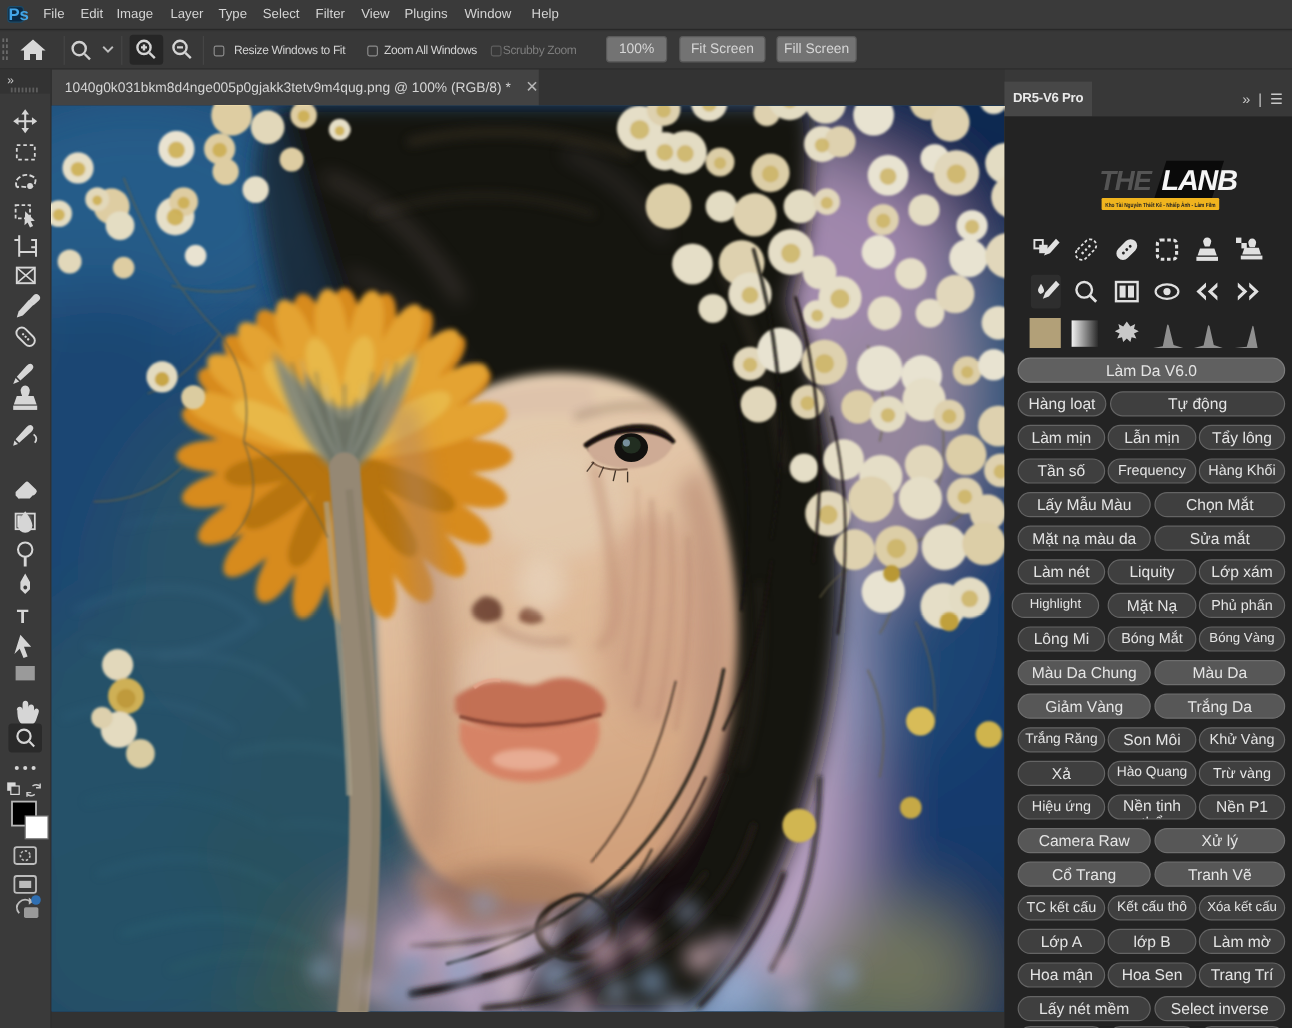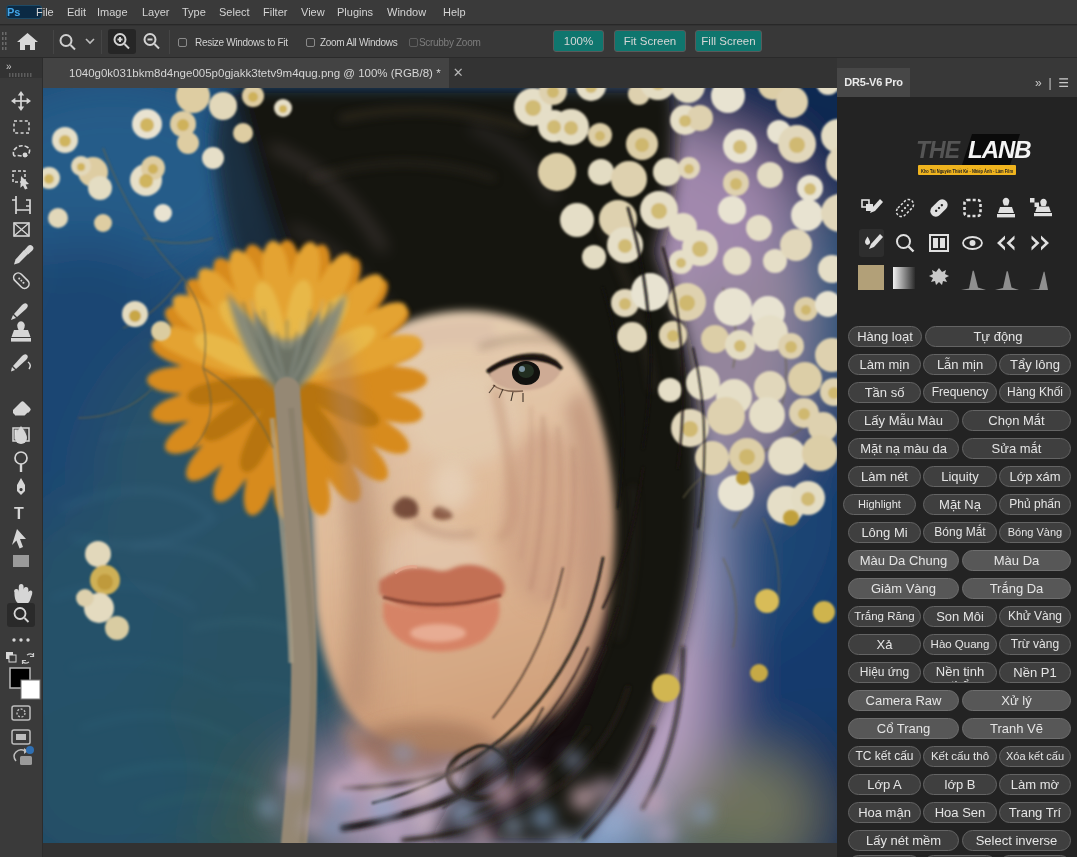--- a/index.html
+++ b/index.html
@@ -5,47 +5,47 @@
   * { margin:0; padding:0; box-sizing:border-box; }
   html,body { width:1077px; height:857px; overflow:hidden; background:#323232;
     font-family:"Liberation Sans", sans-serif; }
   .abs { position:absolute; }
   #app { position:relative; width:1077px; height:857px; }
 
   
   #menubar { position:absolute; left:0; top:0; width:1077px; height:25px;
     background:#3a3a3a; border-bottom:1px solid #282828; }
   #menubar .mi { position:absolute; top:6px; font-size:11px; color:#d4d4d4; }
-  #pslogo { position:absolute; left:6px; top:5px; width:36px; height:14px;
+  #pslogo { position:absolute; left:6px; top:5px; width:14px; height:14px;
     background:#0b2a44; border:1px solid #1d4a66; border-radius:3px;
-    color:#43a6e8; font-size:11px; font-weight:bold; line-height:13px; }
+    color:#43a6e8; font-size:14px; font-weight:bold; line-height:13px; }
 
   
   #optbar { position:absolute; left:0; top:26px; width:1077px; height:32px;
     background:#383838; border-bottom:1px solid #2a2a2a; }
   .sep { position:absolute; top:4px; width:1px; height:24px; background:#454545; }
-  .optbtn { position:absolute; top:4px; height:22px; background:#0f766e;
+  .optbtn { position:absolute; top:4px; height:22px; background:#737373;
     border:1px solid #5a5a5a; border-radius:3px; color:#d6d6d6; font-size:11.5px;
-    text-align:center; line-height:20px;margin-left:48px; }
+    text-align:center; line-height:20px; }
   .cb { position:absolute; top:12px; width:9px; height:9px;
     border:1px solid #8a8a8a; border-radius:2px; background:transparent; }
   .cblab { position:absolute; top:11px; font-size:10px; letter-spacing:-0.3px; color:#d2d2d2; }
   #zoominbox { position:absolute; left:108px; top:3px; width:28px; height:25px;
     background:#262626; border-radius:3px; }
 
   
   #toolbar { position:absolute; left:0; top:58px; width:43px; height:799px;
     background:#3a3a3a; border-right:1px solid #2c2c2c; }
 
   
   #tabbar { position:absolute; left:43px; top:58px; width:794px; height:30px;
     background:#333333; }
   #doctab { position:absolute; left:0px; top:0px; width:406px; height:30px;
     background:#434343; color:#d5d5d5; font-size:11.5px; line-height:30px;
-    padding-left:26px; white-space:nowrap; }
+    padding-left:11px; white-space:nowrap; }
   #doctab .x { color:#b5b5b5; margin-left:9px; font-size:13px; }
 
   
   #canvas { position:absolute; left:43px; top:88px; width:794px; height:755px;
     overflow:hidden; background:#1c4a74; }
 
   
   #statusbar { position:absolute; left:43px; top:843px; width:794px; height:14px;
     background:#3d3d3d; color:#dcdcdc; }
   #statusbar .z { position:absolute; left:2px; top:0px; font-size:12.5px; color:#e2e2e2; }
@@ -830,20 +830,21 @@
             <path d="M192 193 l10 -1 l4.5 -16.5 q0.5 -2 1.2 0 l3.3 17.5 Z"></path>
           </g>
           <defs>
             <linearGradient id="gpan" x1="0" y1="0" x2="1" y2="0">
               <stop offset="0" stop-color="#f2f2f2"></stop>
                 <stop offset="1" stop-color="#2b2b2b"></stop>
             </linearGradient>
           </defs>
         </g>
       </svg>
+      <div class="pbtn top" style="left:11px;top:201px;width:223px">Làm Da V6.0</div>
       <div class="pbtn" style="left:11px;top:229px;width:74px">Hàng loạt</div>
       <div class="pbtn" style="left:88px;top:229px;width:146px">Tự động</div>
       <div class="pbtn" style="left:11px;top:257px;width:73px">Làm mịn</div>
       <div class="pbtn" style="left:86px;top:257px;width:74px">Lẫn mịn</div>
       <div class="pbtn" style="left:162px;top:257px;width:72px">Tẩy lông</div>
       <div class="pbtn" style="left:11px;top:285px;width:73px">Tần số</div>
       <div class="pbtn" style="left:86px;top:285px;width:74px;font-size:12px">Frequency</div>
       <div class="pbtn" style="left:162px;top:285px;width:72px;font-size:12px">Hàng Khối</div>
       <div class="pbtn" style="left:11px;top:313px;width:111px">Lấy Mẫu Màu</div>
       <div class="pbtn" style="left:125px;top:313px;width:109px">Chọn Mắt</div>

